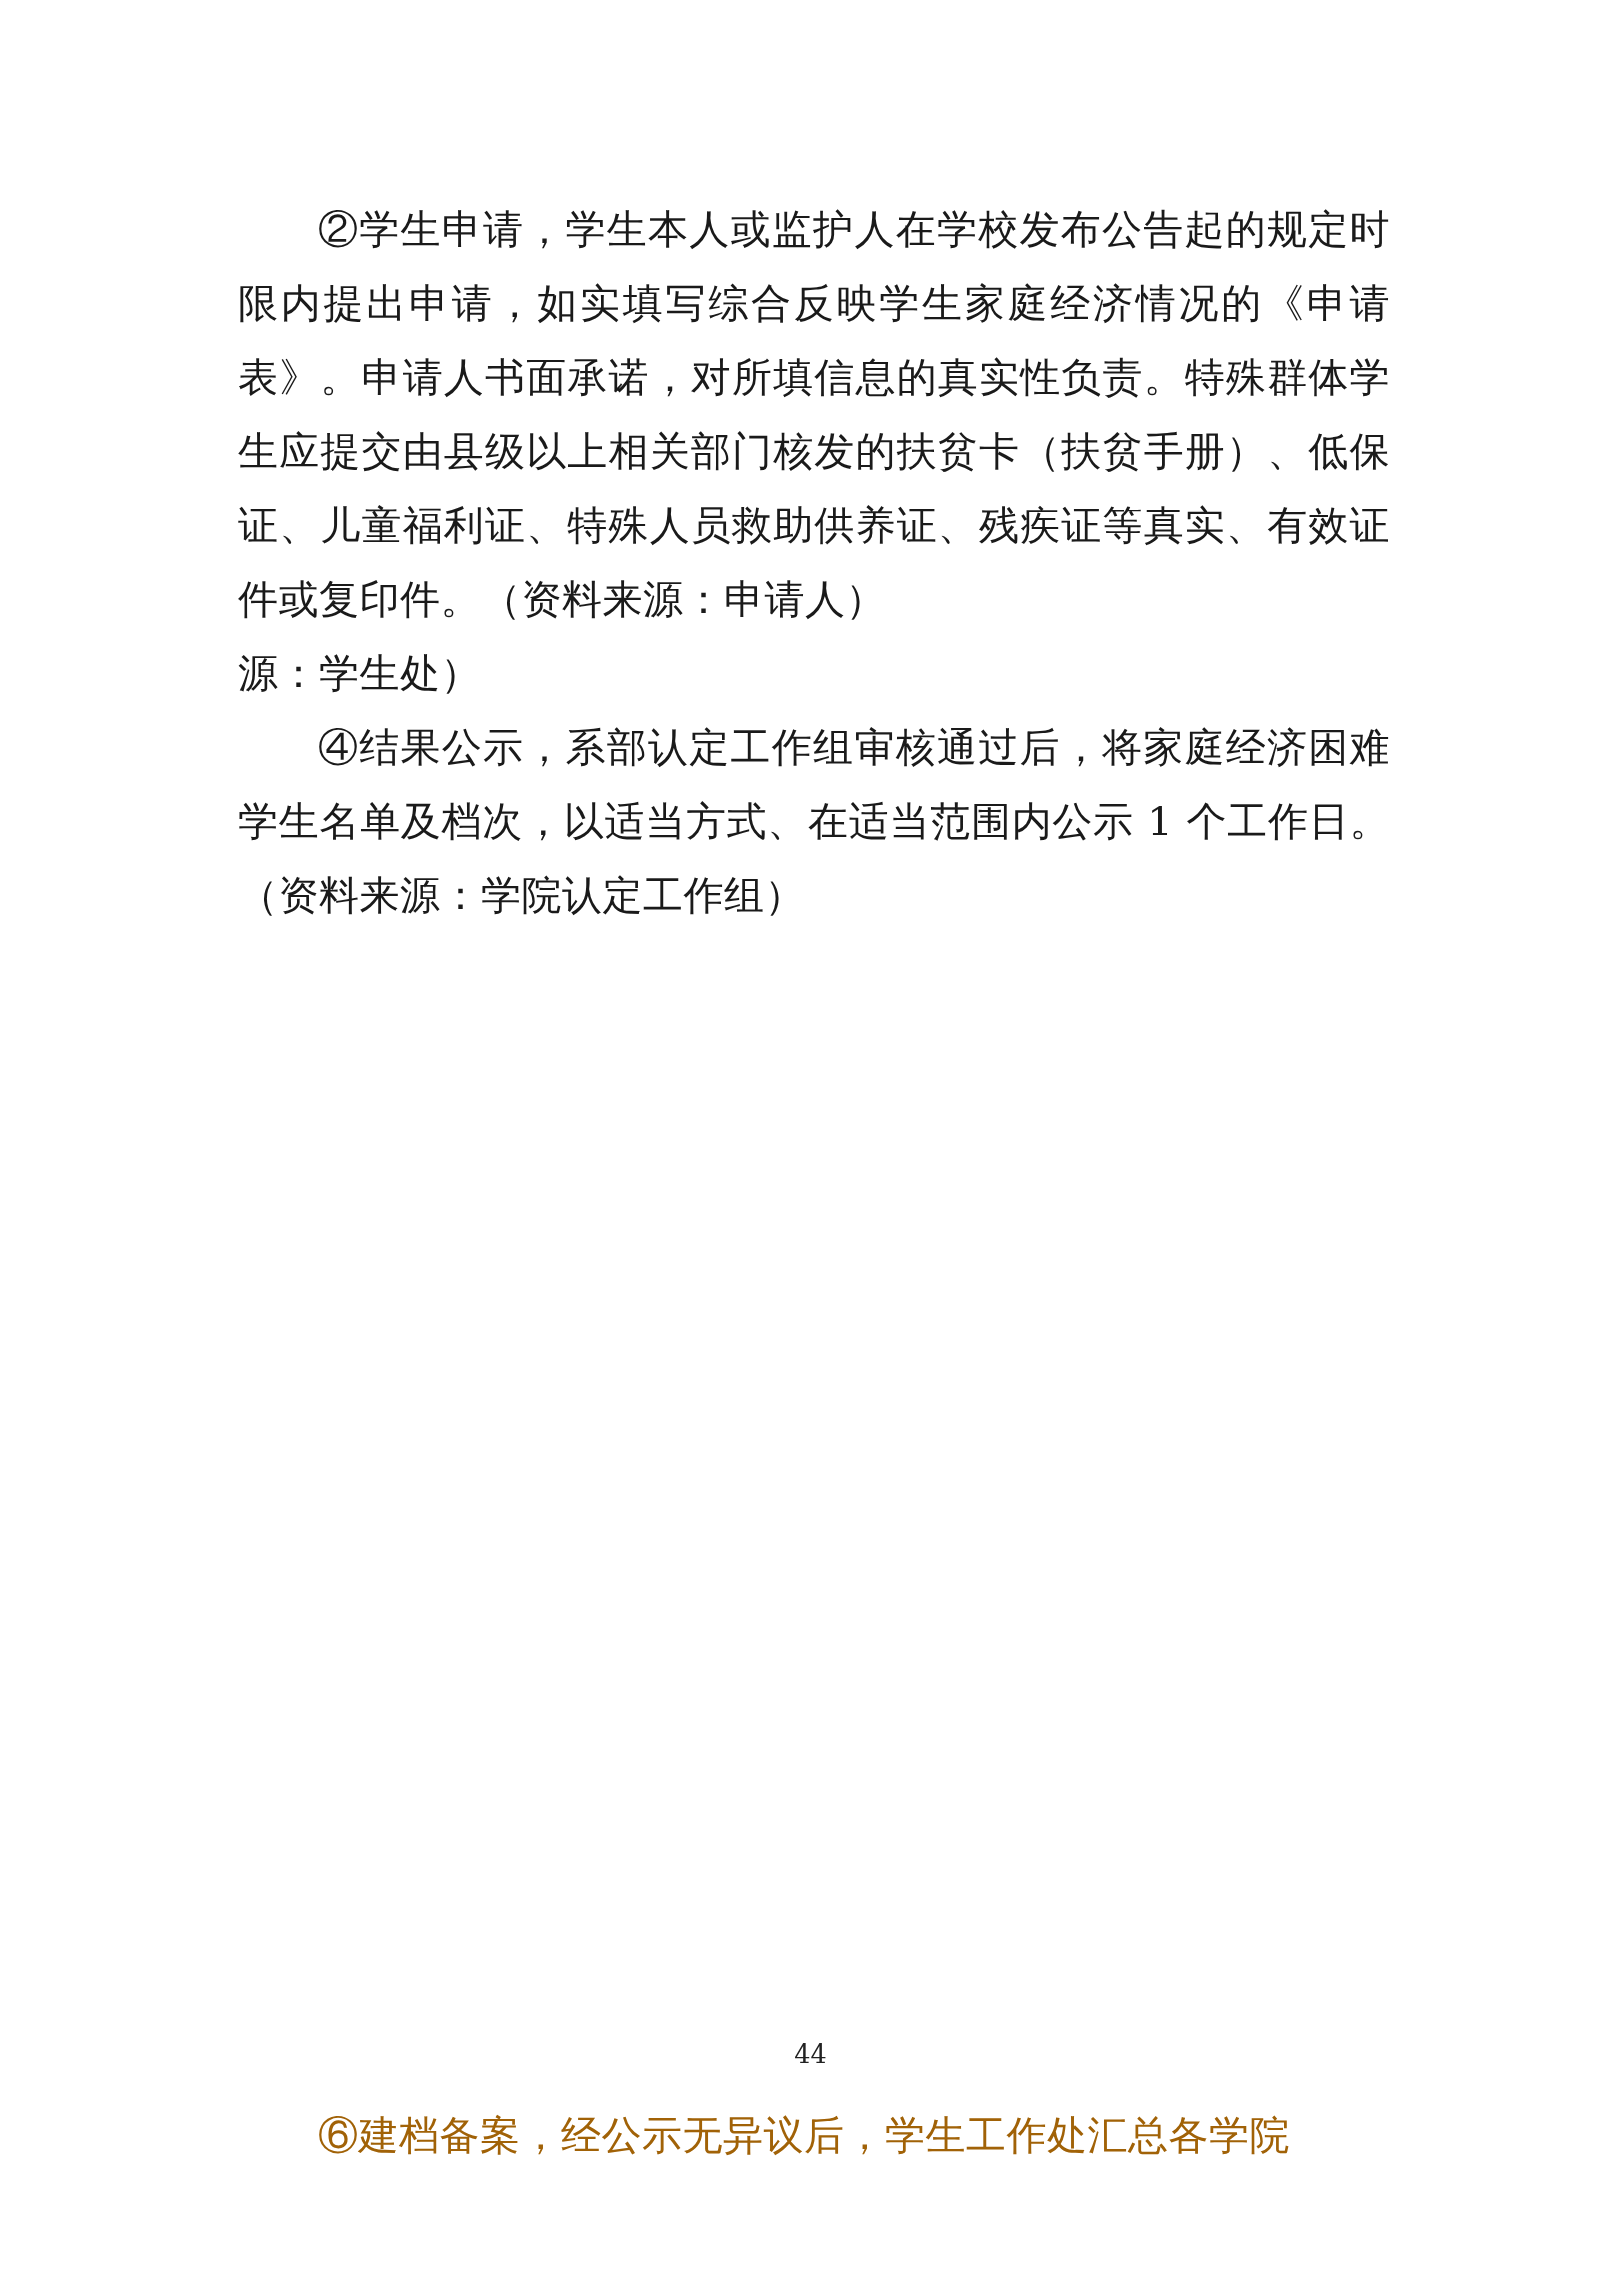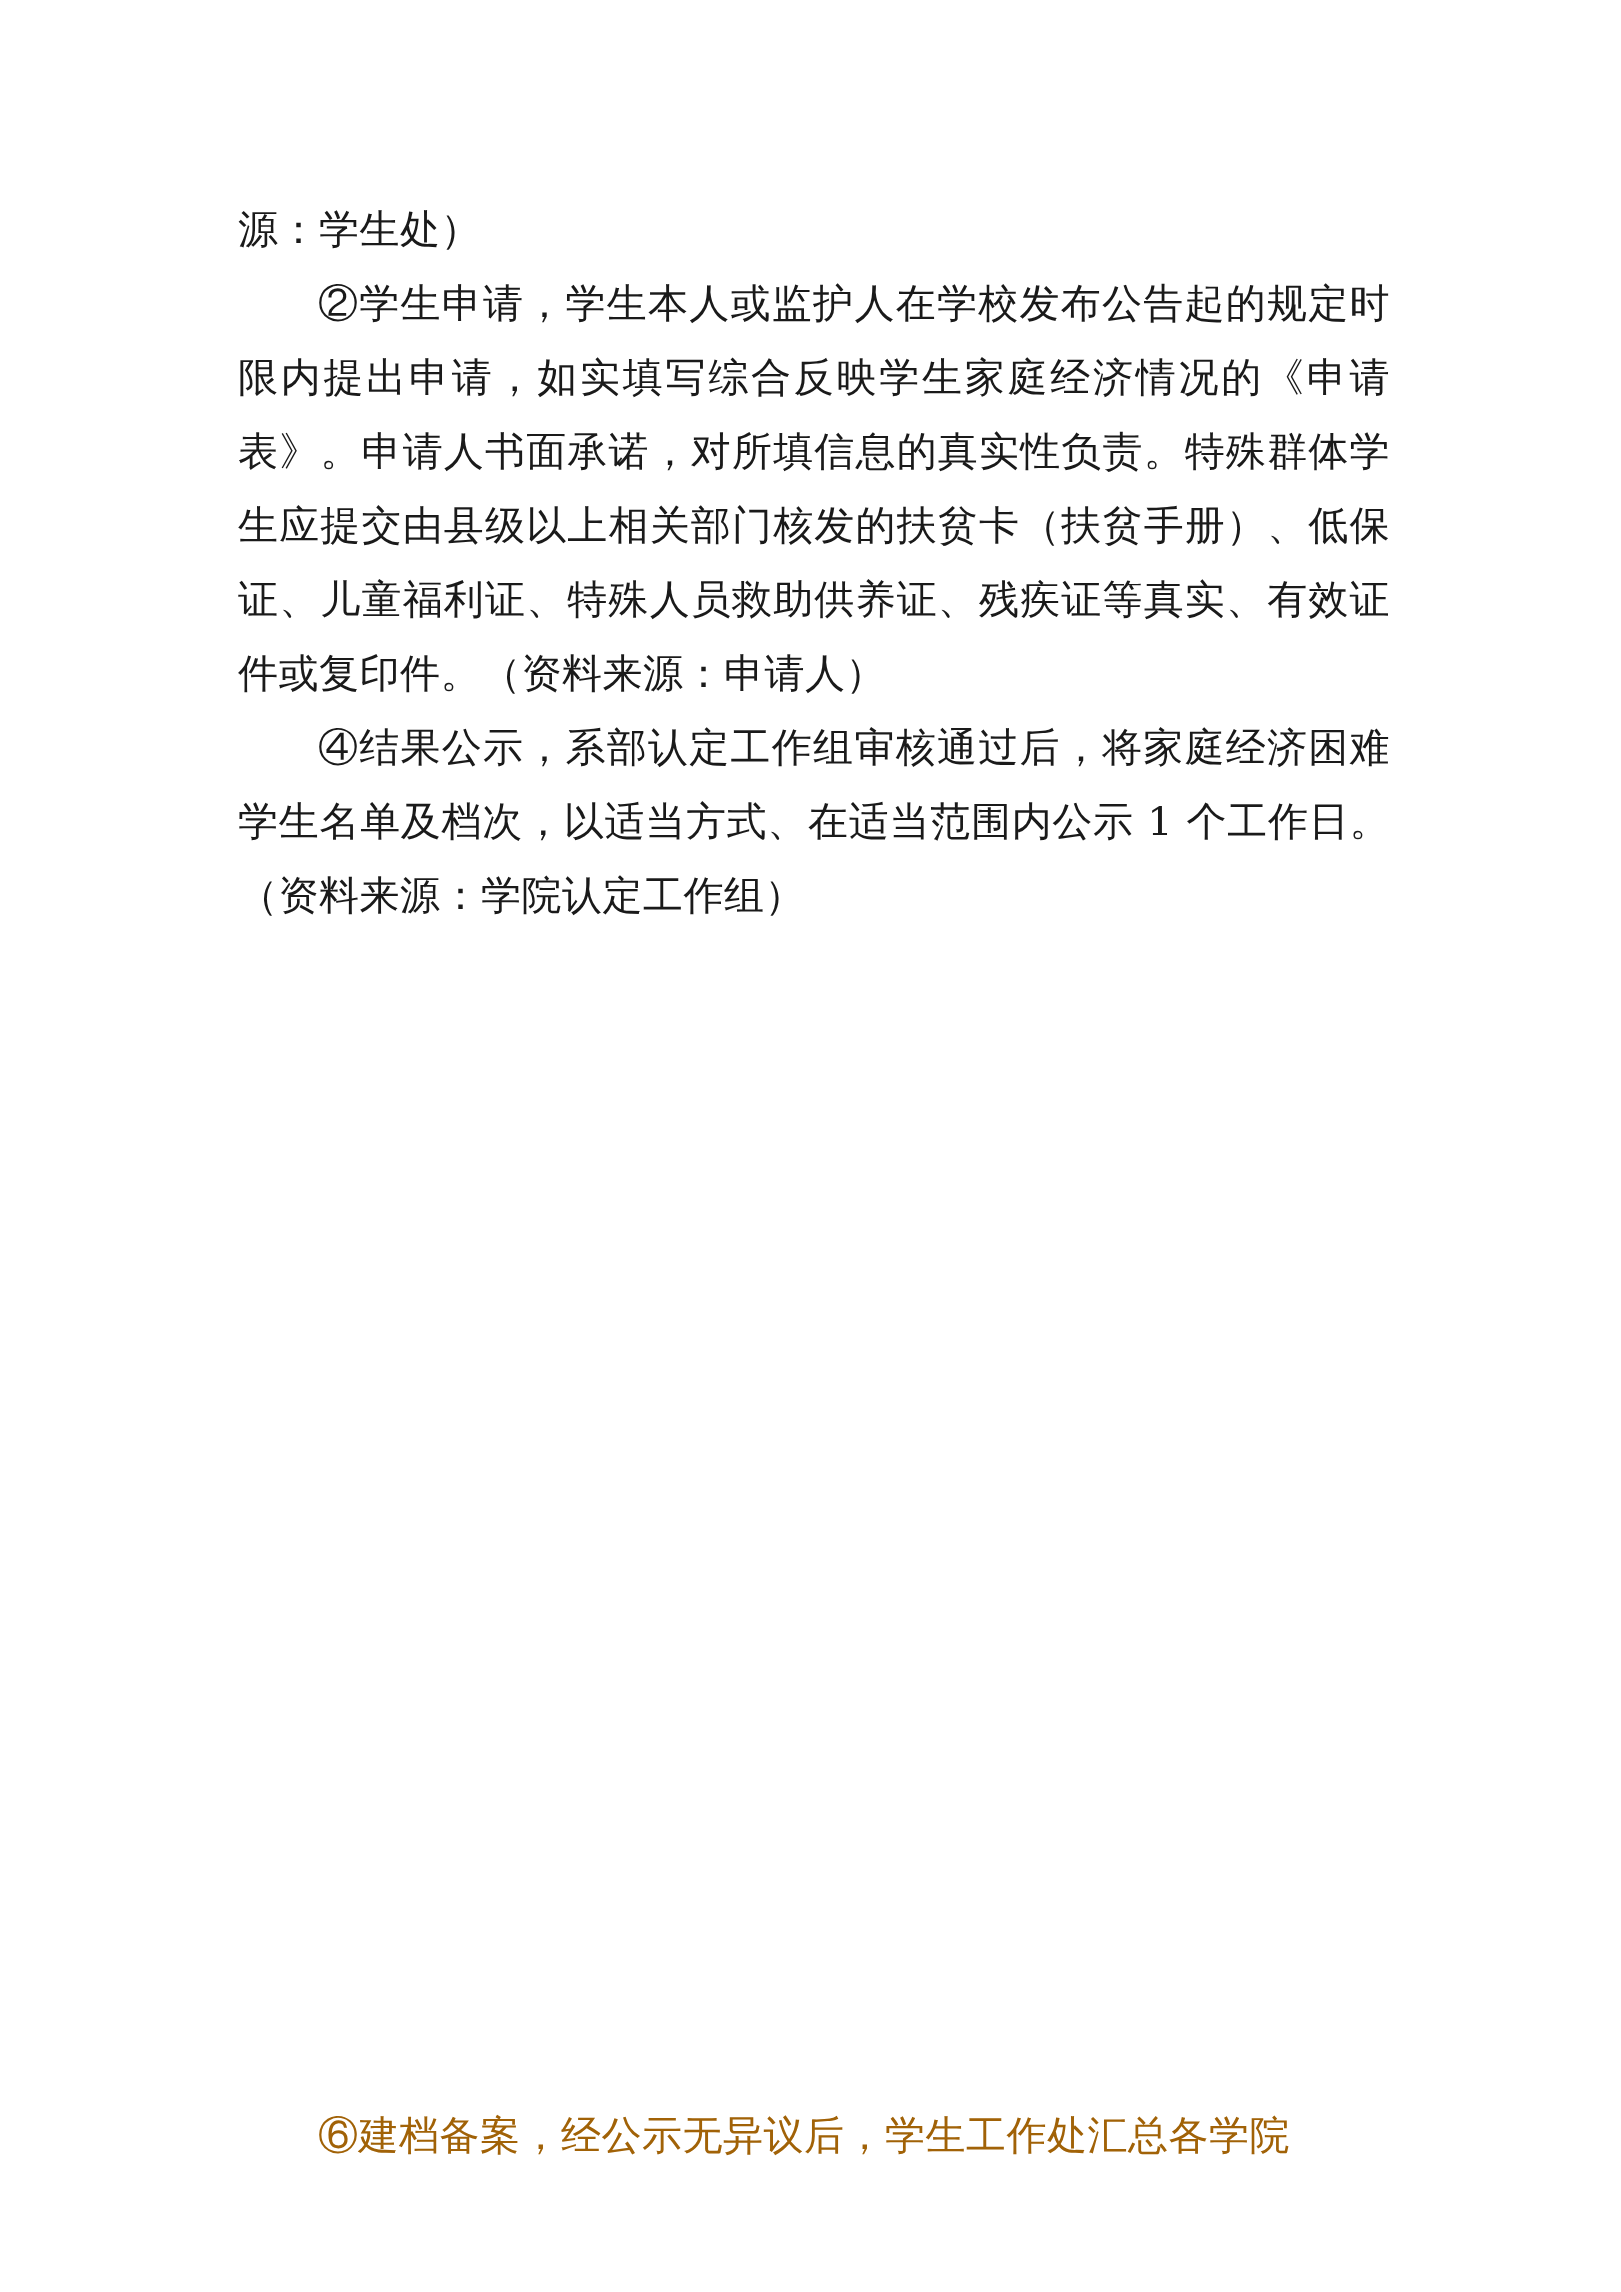--- a/index.html
+++ b/index.html
@@ -61,21 +61,22 @@
     text-indent: 80px;
     letter-spacing: 0.5px;
     color: #a16207;
   }
 </style>
 </head>
 <body>
 
 <div class="page">
   <div class="content">
+    <p class="para indent">②学生申请，学生本人或监护人在学校发布公告起的规定时限内提出申请，如实填写综合反映学生家庭经济情况的《申请表》。申请人书面承诺，对所填信息的真实性负责。特殊群体学生应提交由县级以上相关部门核发的扶贫卡（扶贫手册）、低保证、儿童福利证、特殊人员救助供养证、残疾证等真实、有效证件或复印件。（资料来源：申请人）</p>
     <p class="para">源：学生处）</p>
-    <p class="para indent">②学生申请，学生本人或监护人在学校发布公告起的规定时限内提出申请，如实填写综合反映学生家庭经济情况的《申请表》。申请人书面承诺，对所填信息的真实性负责。特殊群体学生应提交由县级以上相关部门核发的扶贫卡（扶贫手册）、低保证、儿童福利证、特殊人员救助供养证、残疾证等真实、有效证件或复印件。（资料来源：申请人）</p>
     <p class="para indent">④结果公示，系部认定工作组审核通过后，将家庭经济困难学生名单及档次，以适当方式、在适当范围内公示 1 个工作日。（资料来源：学院认定工作组）</p>
   </div>
 
   <div class="bottom-line">⑥建档备案，经公示无异议后，学生工作处汇总各学院</div>
 
+  <div class="page-number">44</div>
 </div>
 
 
 </body></html>

